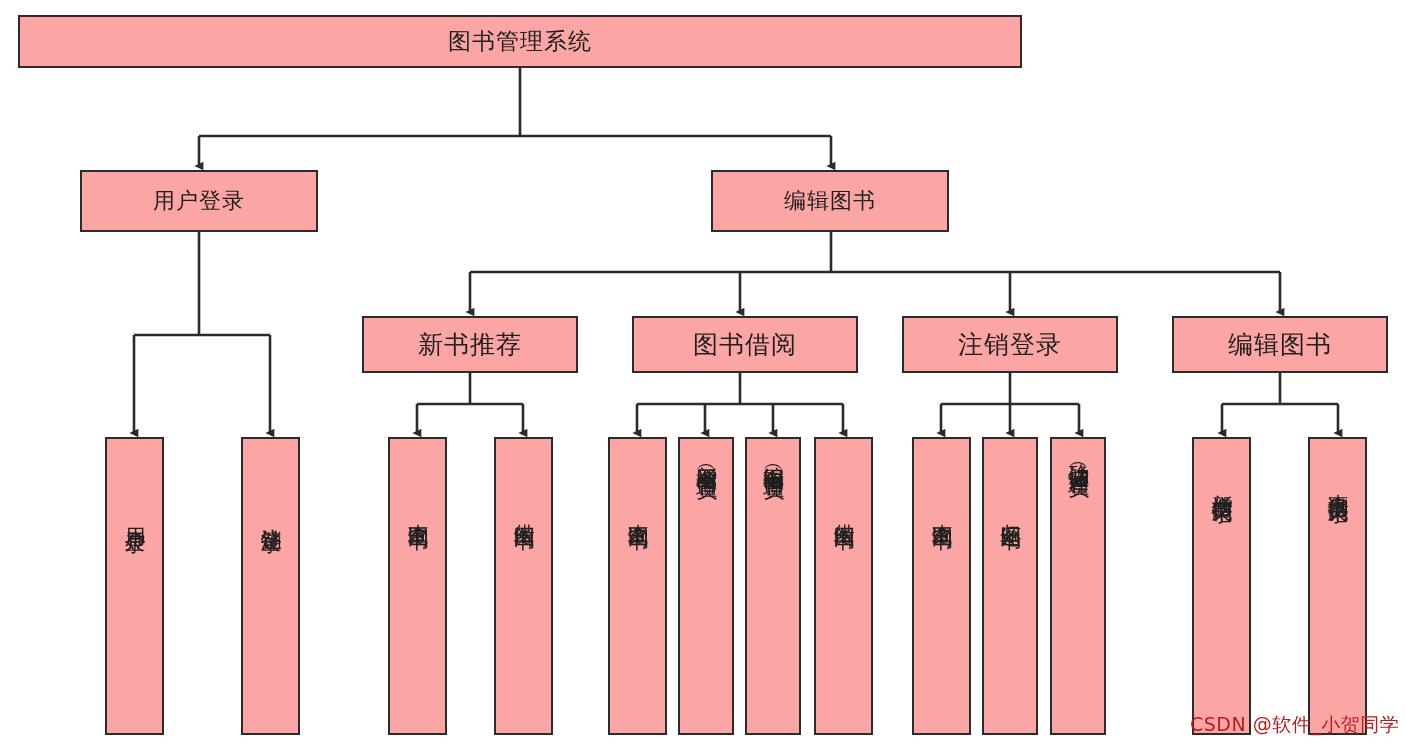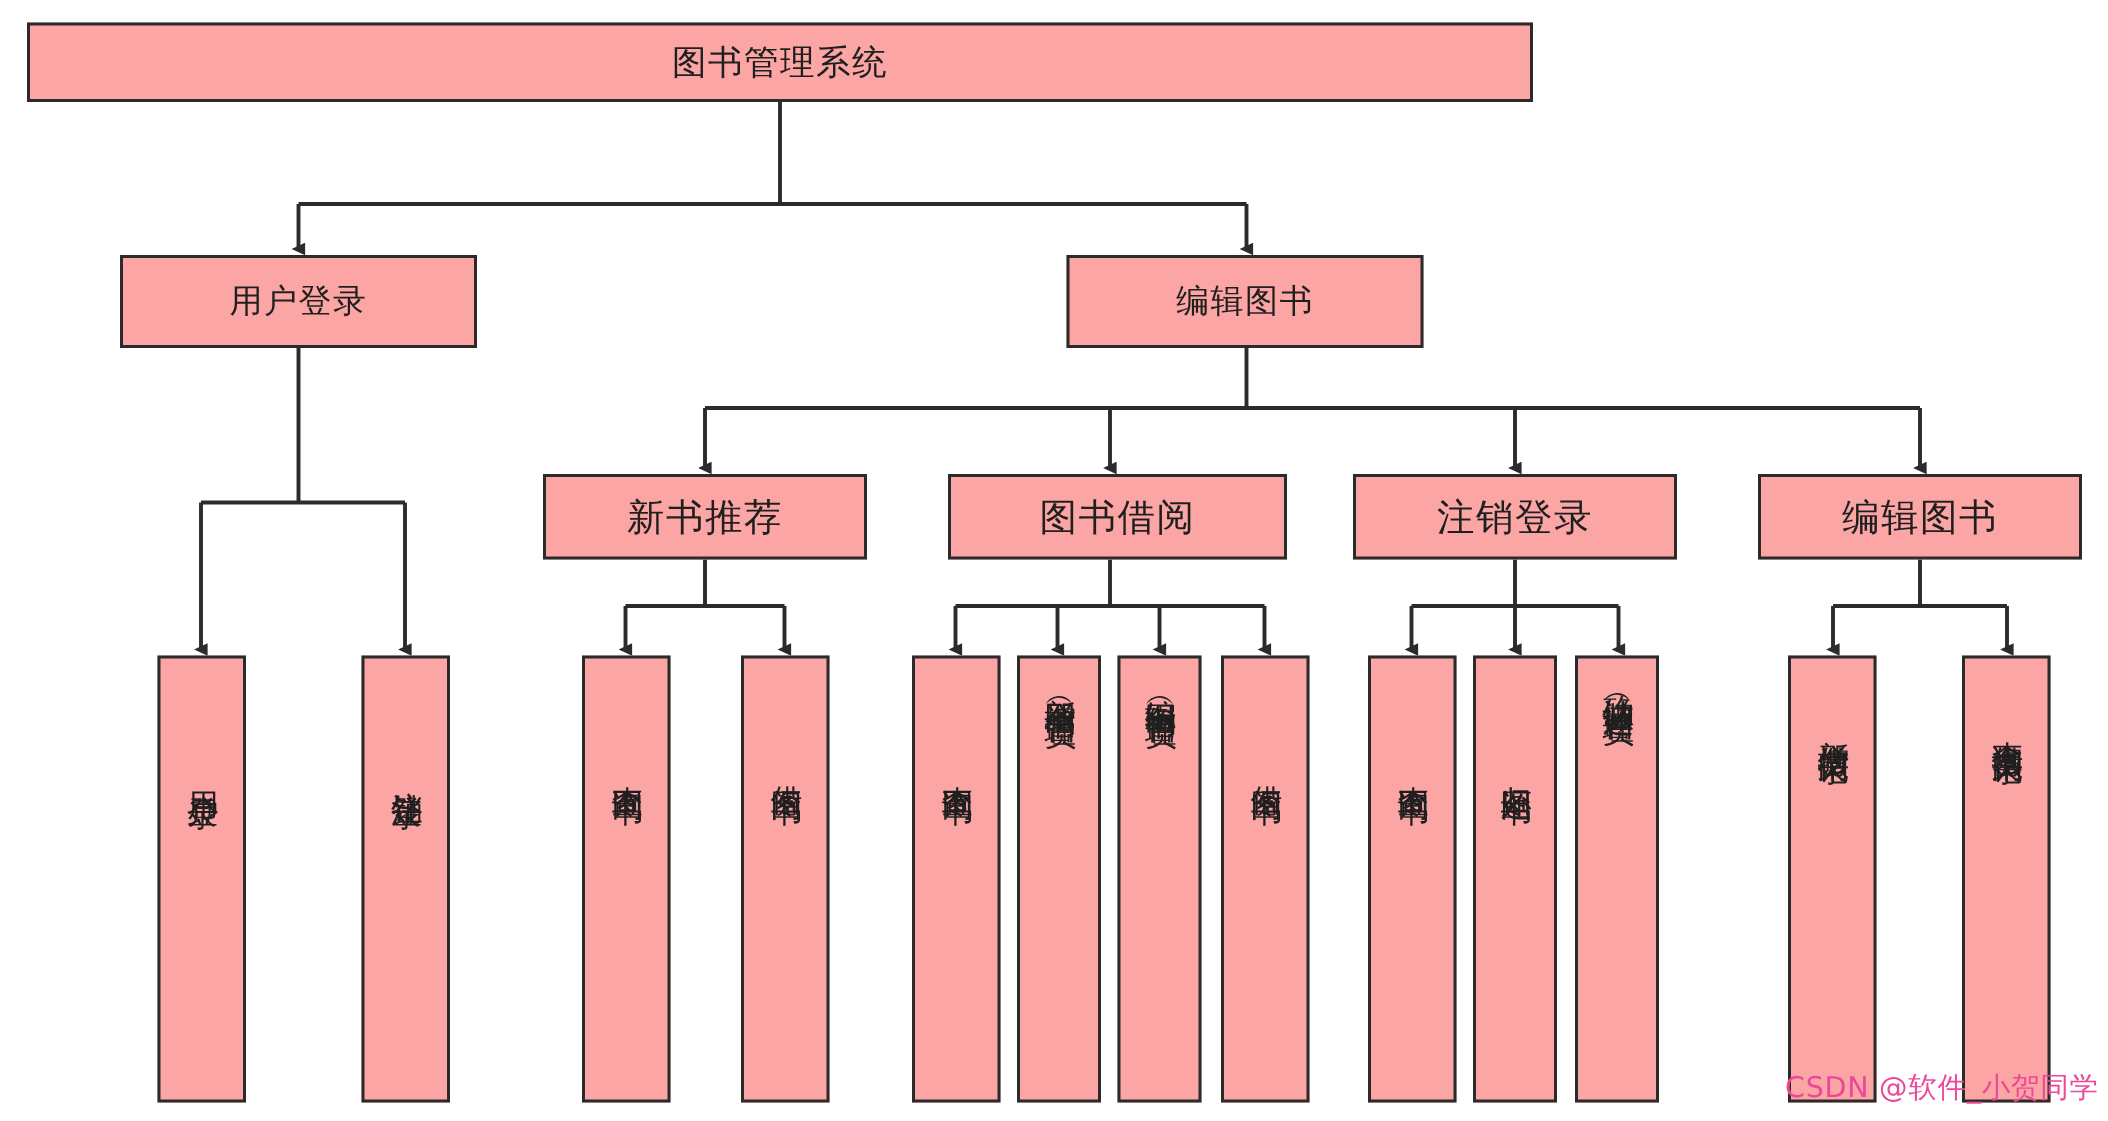--- a/index.html
+++ b/index.html
@@ -61,21 +61,21 @@
   .leafbody{
     display:flex;
     align-items:flex-start;
     justify-content:center;
     width:100%;
     height:100%;
   }
   .watermark{
     position:absolute;
     font-size:19px;
-    color:#ec4899;
+    color:#b91c1c;
     white-space:nowrap;
     letter-spacing:0.5px;
     user-select:none;
   }
 </style>
 </head>
 <body>
 
 <div id="canvas">
 

